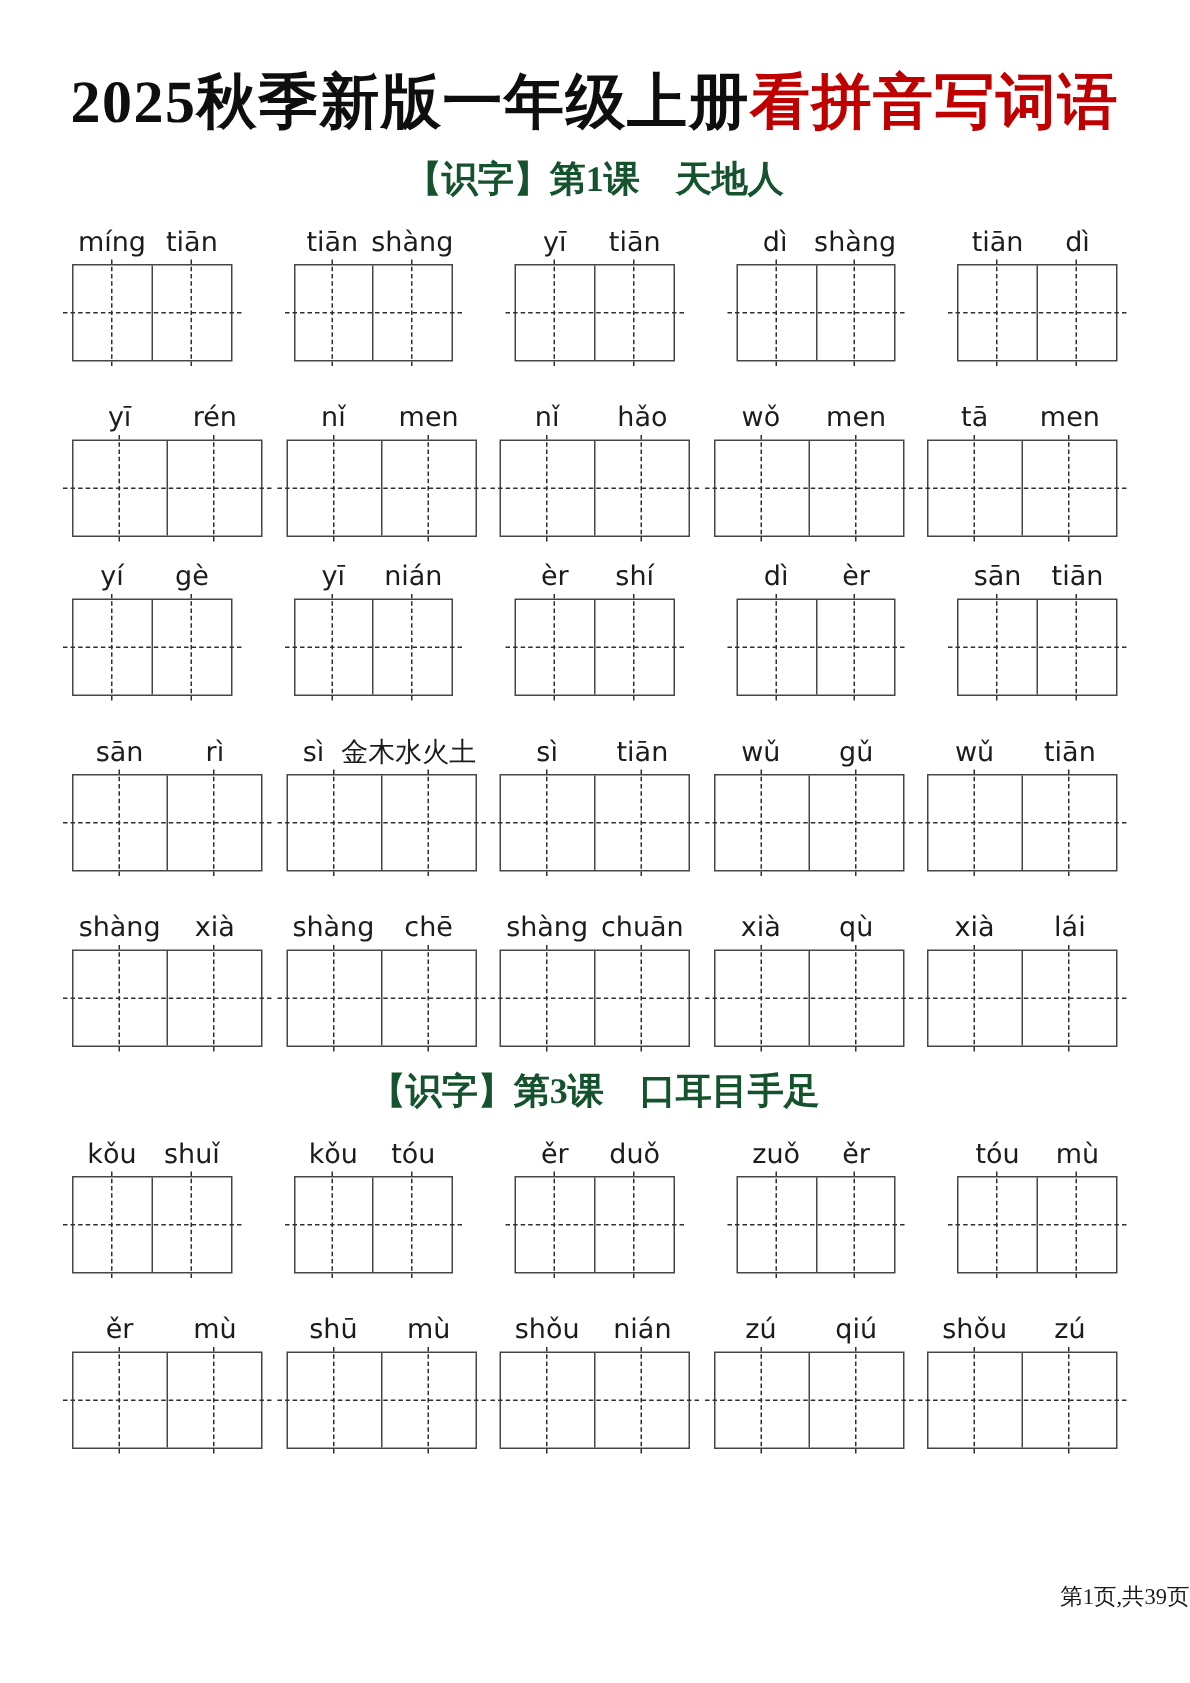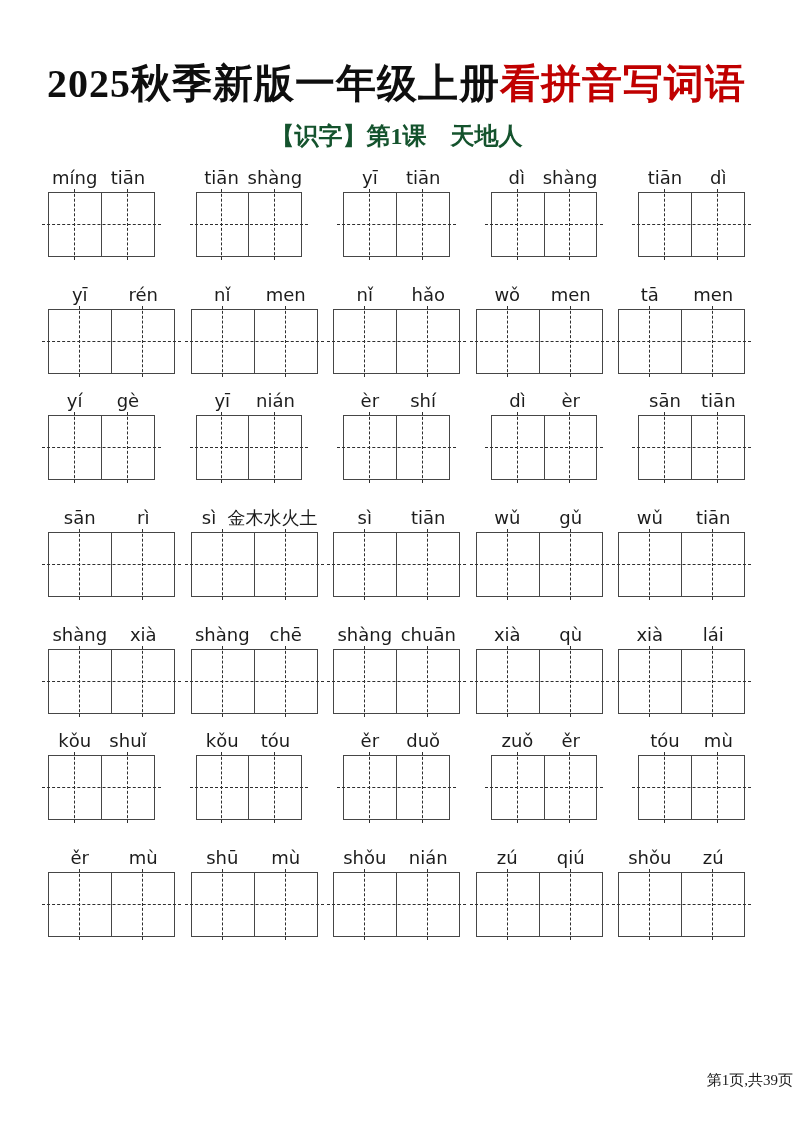--- a/index.html
+++ b/index.html
@@ -1,20 +1,20 @@
 <!DOCTYPE html>
 <html><head>
 <meta charset="utf-8">
 <style>
   html, body { margin: 0; padding: 0; background: #ffffff; }
   .page {
     position: relative;
     width: 793px;
     height: 1096px;
-    margin: 16px auto;
+    margin: 0 auto;
     background: #ffffff;
     overflow: hidden;
     font-family: "Liberation Serif", serif;
   }
   .title {
     padding-top: 46px;
     text-align: center;
     font-size: 40px;
     font-weight: bold;
     line-height: 1.1;
@@ -362,20 +362,21 @@
               <span class="pinyin">lái</span>
             </div>
             <div class="grid">
               <div class="cell"></div>
               <div class="cell second"></div>
             </div>
           </div>
         </div>
       </div>
       <div class="section">
+        <div class="section-header">【识字】第3课　口耳目手足</div>
         <div class="box-row first">
           <div class="unit">
             <div class="pinyin-pair">
               <span class="pinyin">kǒu</span>
               <span class="pinyin">shuǐ</span>
             </div>
             <div class="grid">
               <div class="cell"></div>
               <div class="cell second"></div>
             </div>

